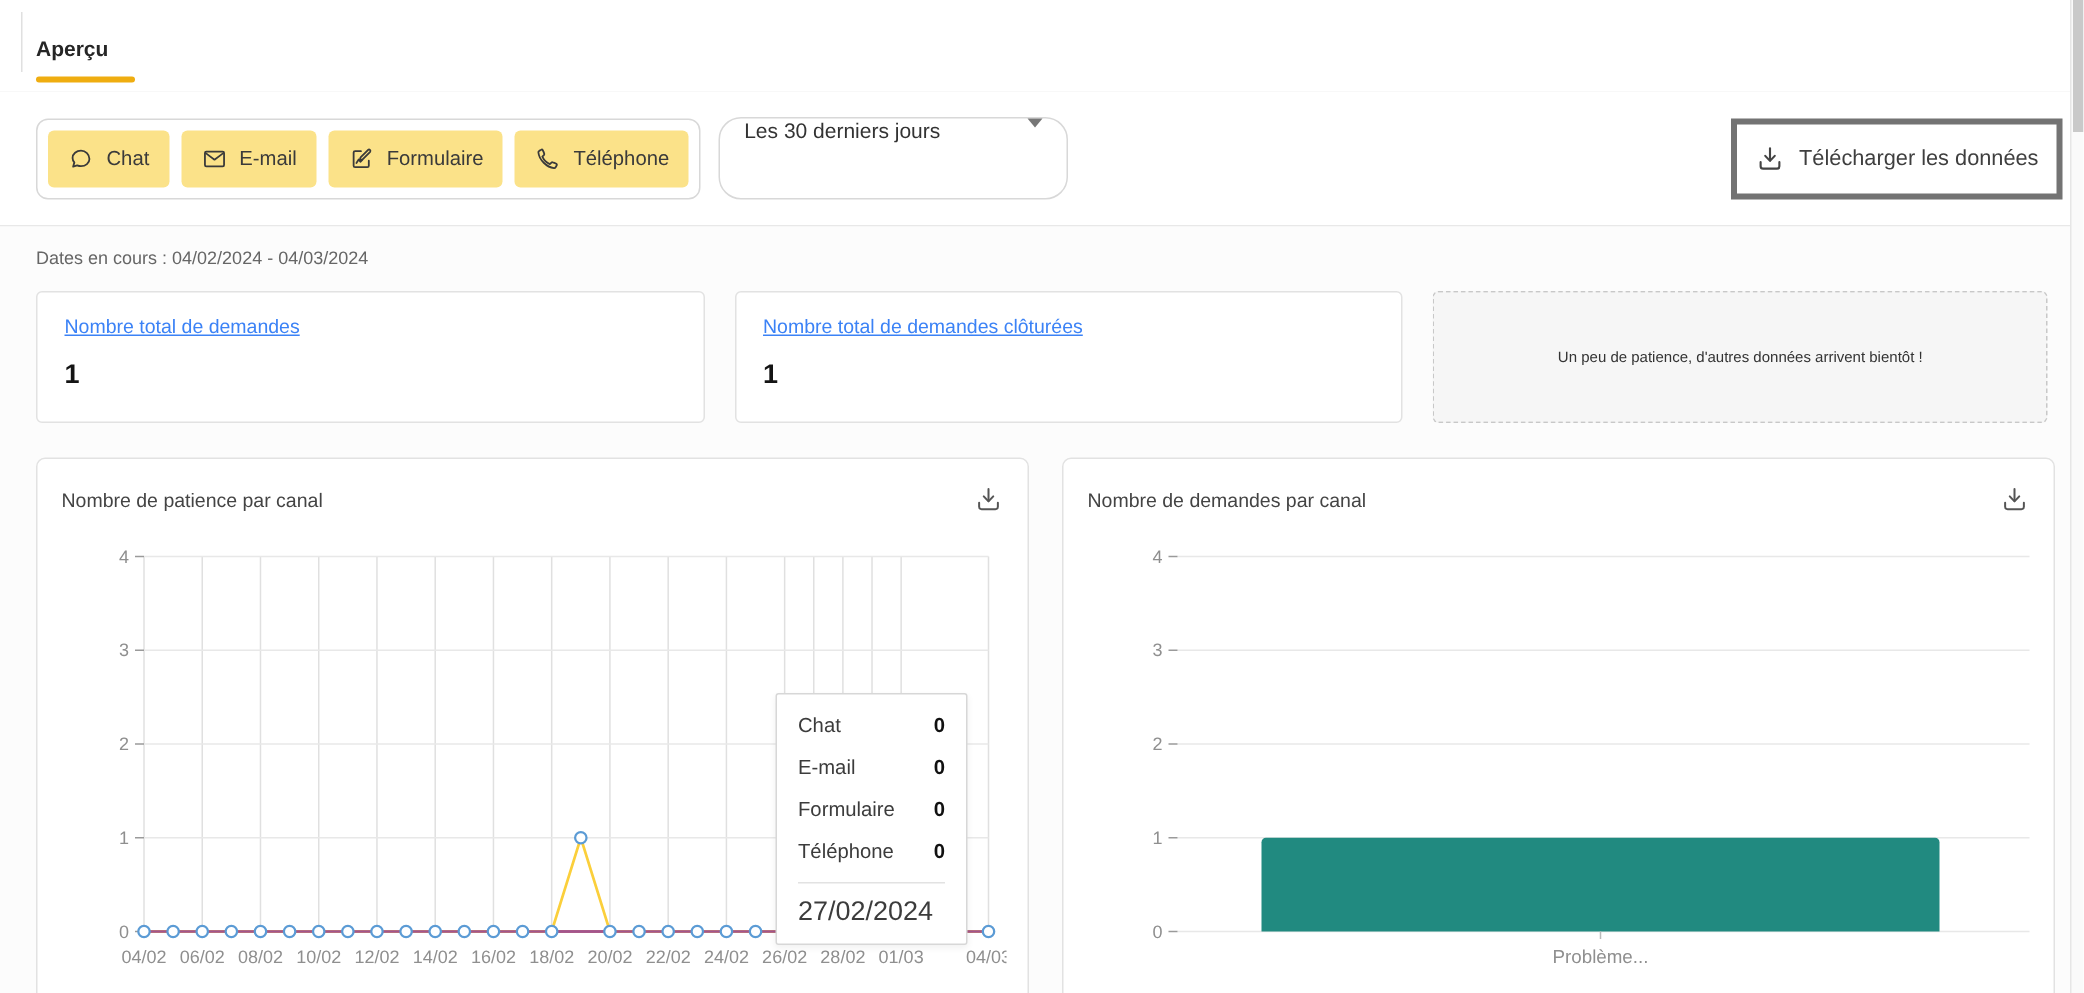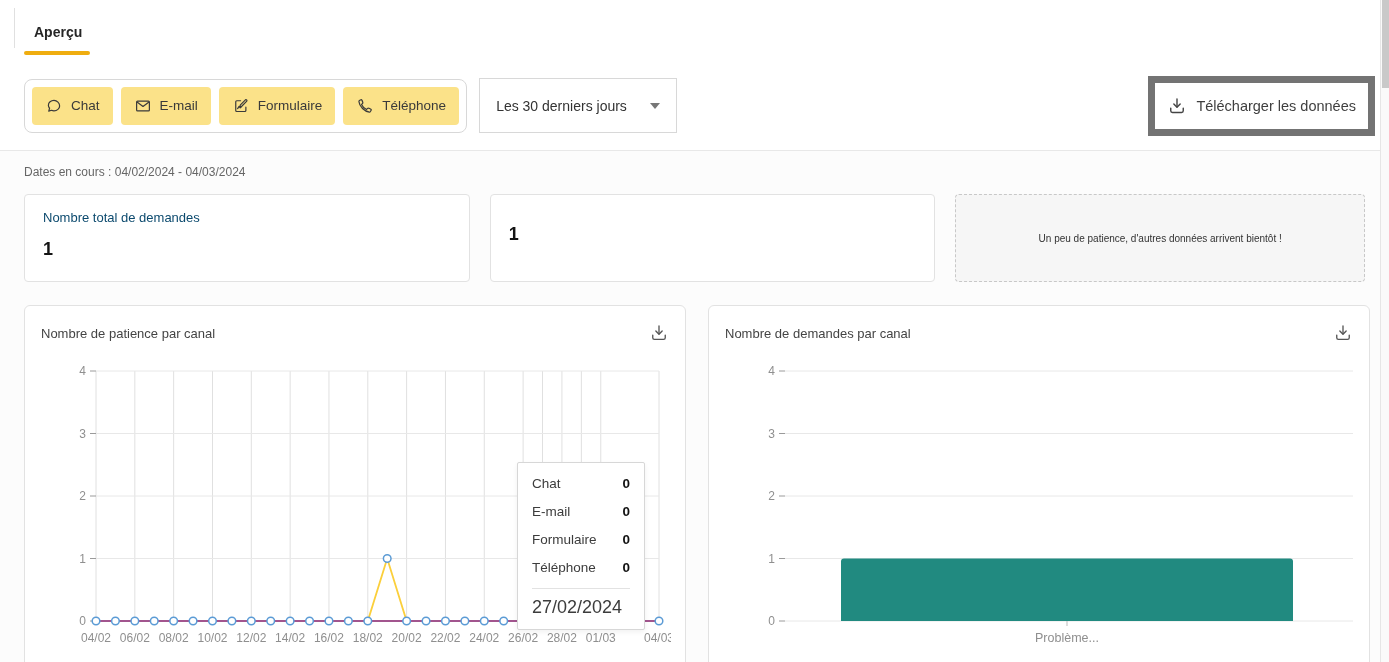--- a/index.html
+++ b/index.html
@@ -4,46 +4,46 @@
 <style>
   html,body{margin:0;padding:0;}
   body{
     width:1389px;height:662px;overflow:hidden;position:relative;
     background:#ffffff;color:#333;
     font-family:"Liberation Sans",sans-serif;
   }
   
   .tabbar{position:absolute;top:0;left:0;right:8px;height:61px;background:#fff;border-bottom:1px solid #e3e3e3;}
   .left-edge{position:absolute;left:14px;top:8px;height:40px;border-left:1px solid #e0e0e0;}
-  .tab{position:absolute;left:34px;top:24px;font-size:14px;font-weight:bold;color:#262626;cursor:pointer;}
+  .tab{position:absolute;left:24px;top:24px;font-size:14px;font-weight:bold;color:#262626;cursor:pointer;}
   .tab-underline{position:absolute;left:24px;top:51px;width:66px;height:4px;border-radius:2px;background:#EFAD10;}
   
   .toolbar{position:absolute;top:61px;left:0;right:8px;height:90px;background:#fff;border-bottom:1px solid #e8e8e8;
     display:flex;align-items:center;padding:0 6px 0 24px;box-sizing:border-box;}
   .filter-group{display:flex;align-items:center;gap:8px;border:1px solid #d8d8d8;border-radius:8px;padding:7px;background:#fff;}
   .filter-btn{display:flex;align-items:center;gap:8px;background:#FBE289;border:none;border-radius:4px;
     padding:10px 13px;font-size:13.5px;color:#3a3a3a;cursor:pointer;font-family:inherit;}
   .filter-btn .fi{display:flex;width:18px;height:18px;color:#3a3a3a;}
   .filter-btn .fi svg{width:18px;height:18px;}
-  .period-select{margin-left:12px;width:198px;height:55px;border:1px solid #d8d8d8;border-radius:0;background:#fff;
-    display:flex;align-items:center;justify-content:space-between;padding:0 16px;box-sizing:border-box;cursor:pointer;}
+  .period-select{margin-left:12px;width:233px;height:55px;border:1px solid #d8d8d8;border-radius:15px;background:#fff;
+    display:flex;align-items:flex-start;justify-content:space-between;padding:0 16px;box-sizing:border-box;cursor:pointer;}
   .period-select .pv{font-size:14px;color:#333;}
   .caret{width:0;height:0;border-left:5px solid transparent;border-right:5px solid transparent;border-top:6px solid #777;}
   .toolbar .spacer{flex:1;}
-  .download-wrap{border:7px solid #737373;background:#fff;display:flex;align-items:center;gap:9px;
+  .download-wrap{border:4px solid #737373;background:#fff;display:flex;align-items:center;gap:9px;
     padding:13px 12px;cursor:pointer;}
   .download-wrap .dlicon{display:flex;width:20px;height:20px;color:#444;}
   .download-wrap .dlicon svg{width:20px;height:20px;}
   .download-label{font-size:14.5px;color:#3f3f3f;white-space:nowrap;}
   
   .content{position:absolute;top:151px;left:0;right:8px;bottom:0;background:#fcfcfc;padding:14px 16px 4px 24px;box-sizing:border-box;}
   .dates-line{font-size:12px;color:#666;}
   .cards-row{display:flex;gap:20px;margin-top:15px;}
   .stat-card{flex:1;height:88px;background:#fff;border:1px solid #e2e2e2;border-radius:4px;padding:15px 18px;box-sizing:border-box;}
-  .stat-title{font-size:13px;color:#0c4a6e;}
+  .stat-title{font-size:13px;color:#3b82f6;text-decoration:underline;}
   .stat-value{margin-top:14px;font-size:18px;font-weight:bold;color:#141414;}
   .notice-card{flex:1;height:88px;background:#f6f6f6;border:1px dashed #c8c8c8;border-radius:4px;
     display:flex;align-items:center;justify-content:center;box-sizing:border-box;}
   .notice-text{font-size:10px;color:#333;}
   .charts-row{display:flex;gap:22px;margin-top:23px;}
   .chart-card{width:662px;height:430px;background:#fff;border:1px solid #e2e2e2;border-radius:6px;
     padding:14px 16px;box-sizing:border-box;position:relative;}
   .chart-card:last-child{flex:1;}
   .chart-header{display:flex;align-items:center;justify-content:space-between;height:26px;}
   .chart-title{font-size:13px;color:#444;}
@@ -130,20 +130,21 @@
 
 <div class="content">
   <div class="dates-line">Dates en cours : 04/02/2024 - 04/03/2024</div>
 
   <div class="cards-row">
     <div class="stat-card">
       <div class="stat-title">Nombre total de demandes</div>
       <div class="stat-value">1</div>
     </div>
     <div class="stat-card">
+      <div class="stat-title">Nombre total de demandes clôturées</div>
       <div class="stat-value">1</div>
     </div>
     <div class="notice-card">
       <div class="notice-text">Un peu de patience, d'autres données arrivent bientôt !</div>
     </div>
   </div>
 
   <div class="charts-row">
 
     <div class="chart-card">

